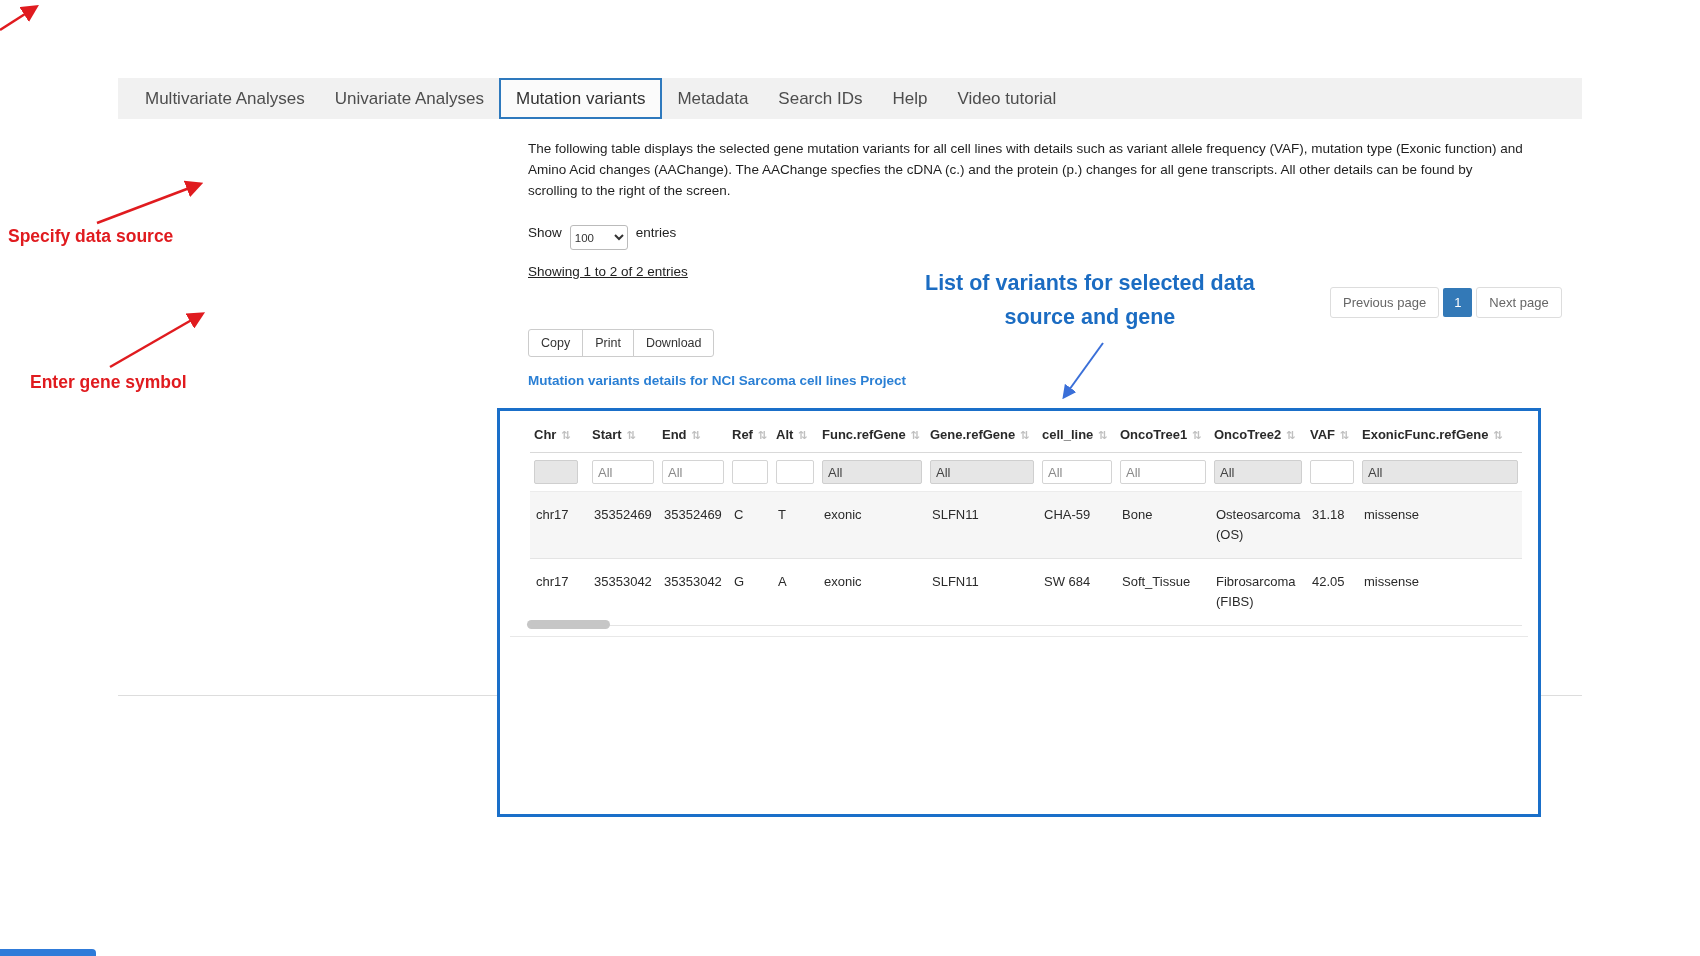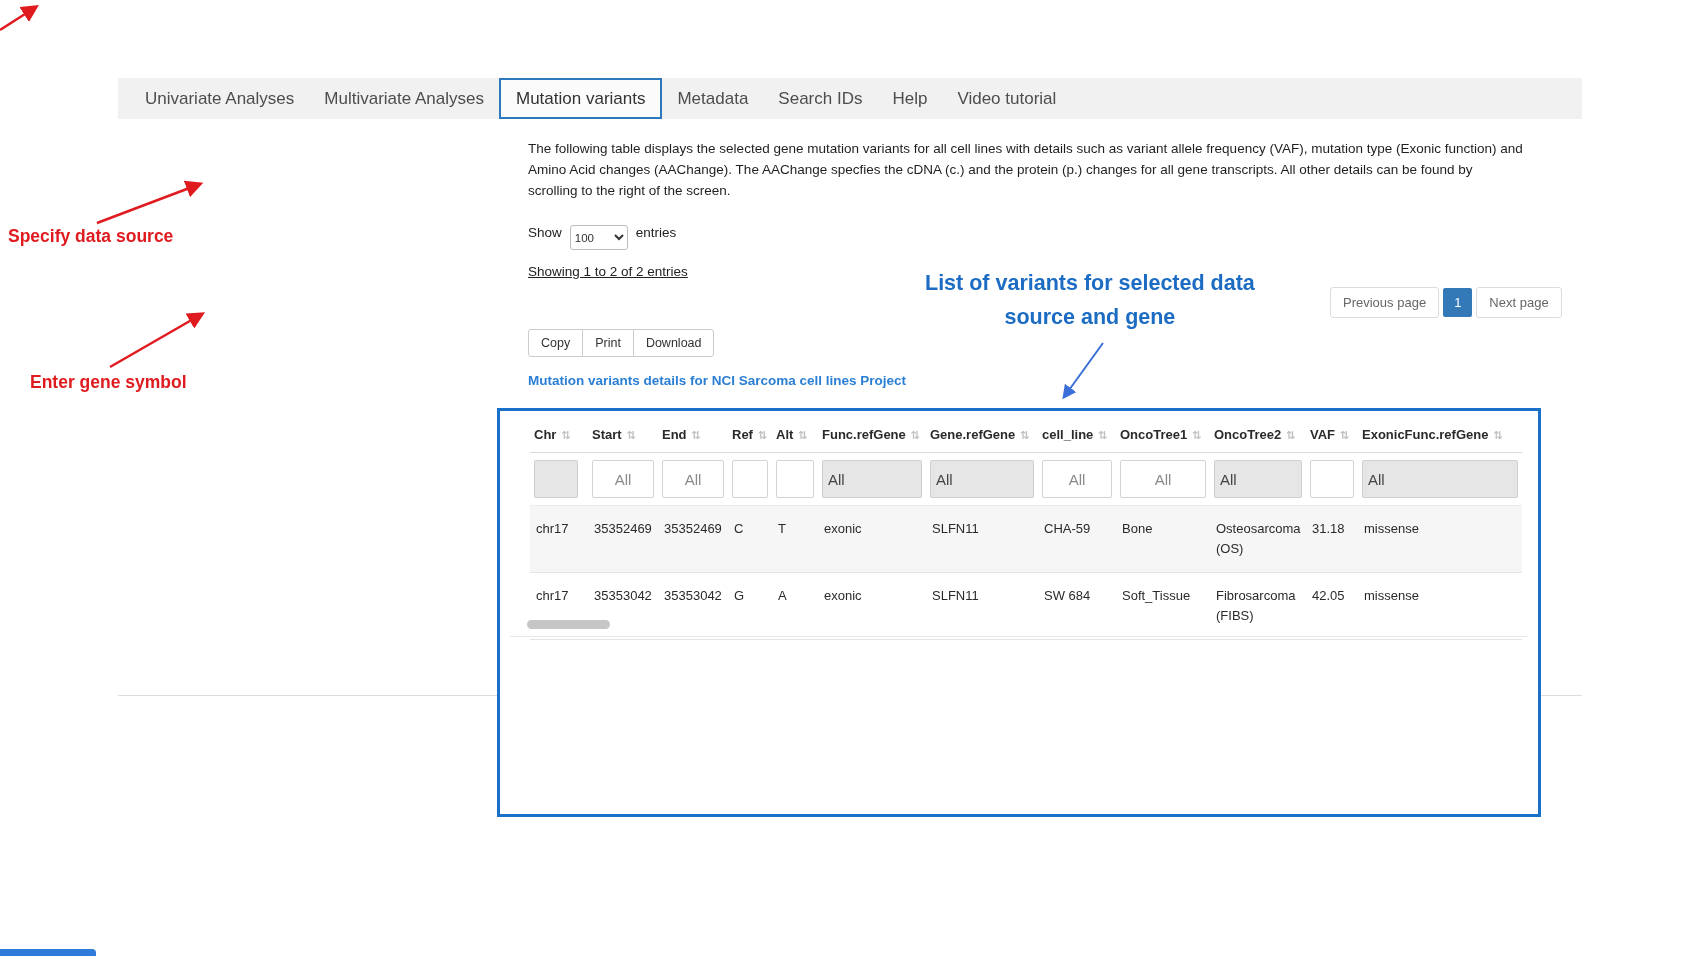--- a/index.html
+++ b/index.html
@@ -61,43 +61,43 @@
   .variants-box { position: absolute; left: 497px; top: 408px; width: 1044px; height: 409px;
                   border: 3px solid #1a6fc9; background: #fff; z-index: 2; padding: 4px 16px 0 30px; }
   table.dt { width: 100%; border-collapse: collapse; table-layout: fixed; }
   table.dt th, table.dt td { text-align: left; padding: 13px 6px; font-size: 13px; color: #2a2a2a;
                              overflow: hidden; vertical-align: top; }
   tr.hdr-row th { font-weight: bold; white-space: nowrap; border-bottom: 1px solid #d9d9d9;
                   padding: 12px 4px 10px 4px; cursor: pointer; }
   .sort-icon { color: #c0c0c0; font-size: 11px; margin-left: 5px; }
   tr.filter-row td { padding: 7px 4px; border-bottom: 1px solid #ececec; }
   .fbox { width: 100%; height: 24px; border: 1px solid #d4d4d4; border-radius: 2px; background: #fff;
-          font-size: 15px; color: #333; padding: 18px 5px; font-family: inherit; text-align: center; }
+          font-size: 13px; color: #333; padding: 4px 5px; font-family: inherit; }
   .fbox::placeholder { color: #8a8a8a; }
   .fbox.gray { background: #e6e6e6; border-color: #cfcfcf; display: flex; align-items: center; color: #444; }
   .fbox.w-narrow { width: 44px; }
   tr.data-row td { line-height: 20px; }
   tr.data-row { border-bottom: 1px solid #e4e4e4; }
   tr.odd { background: #f6f6f6; }
   tr.even { background: #ffffff; }
   .scroll-thumb { position: absolute; left: 27px; top: 209px; width: 83px; height: 9px;
                   background: #c6c6c6; border-radius: 5px; cursor: pointer; }
   .scroll-sep { position: absolute; left: 10px; right: 10px; top: 225px; height: 1px; background: #e8e8e8; }
 
   .bottom-blue { position: absolute; left: 0; bottom: 0; width: 96px; height: 7px;
                  background: #2f7bd9; border-radius: 0 4px 0 0; }
 </style>
 </head>
 <body>
 
 <div class="page">
 
   <nav class="navbar">
+    <div class="nav-tab">Multivariate Analyses</div>
     <div class="nav-tab">Univariate Analyses</div>
-    <div class="nav-tab">Multivariate Analyses</div>
     <div class="nav-tab active">Mutation variants</div>
     <div class="nav-tab">Metadata</div>
     <div class="nav-tab">Search IDs</div>
     <div class="nav-tab">Help</div>
     <div class="nav-tab">Video tutorial</div>
   </nav>
 
 
   <div class="ann-red ann-red-1">Specify data source</div>
   <div class="ann-red ann-red-2">Enter gene symbol</div>

